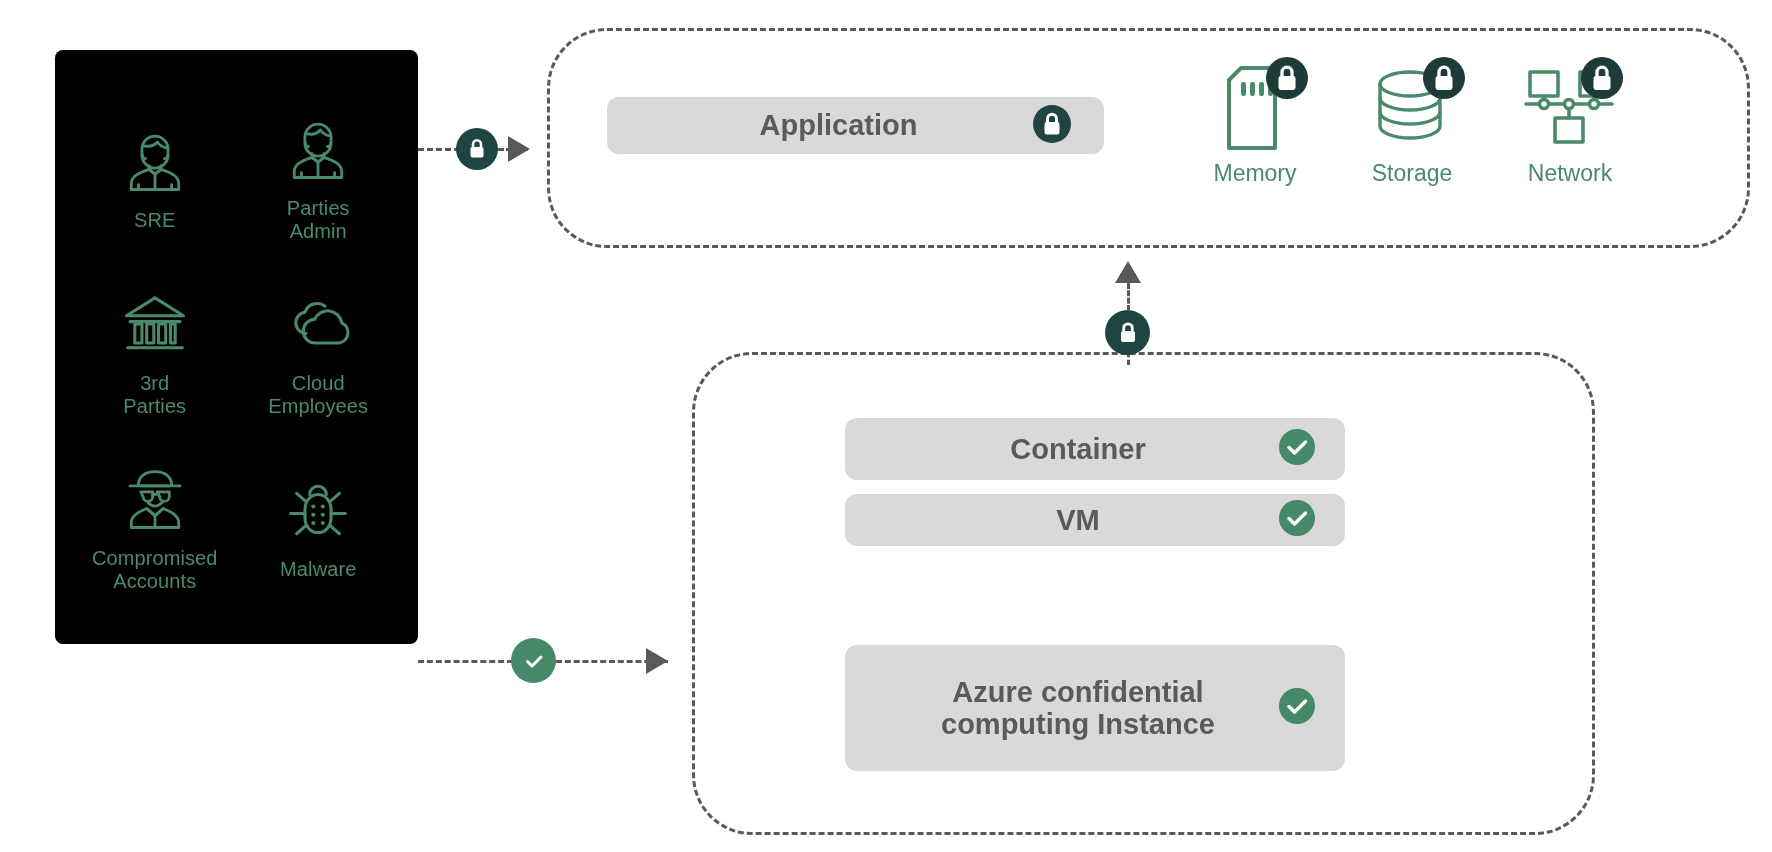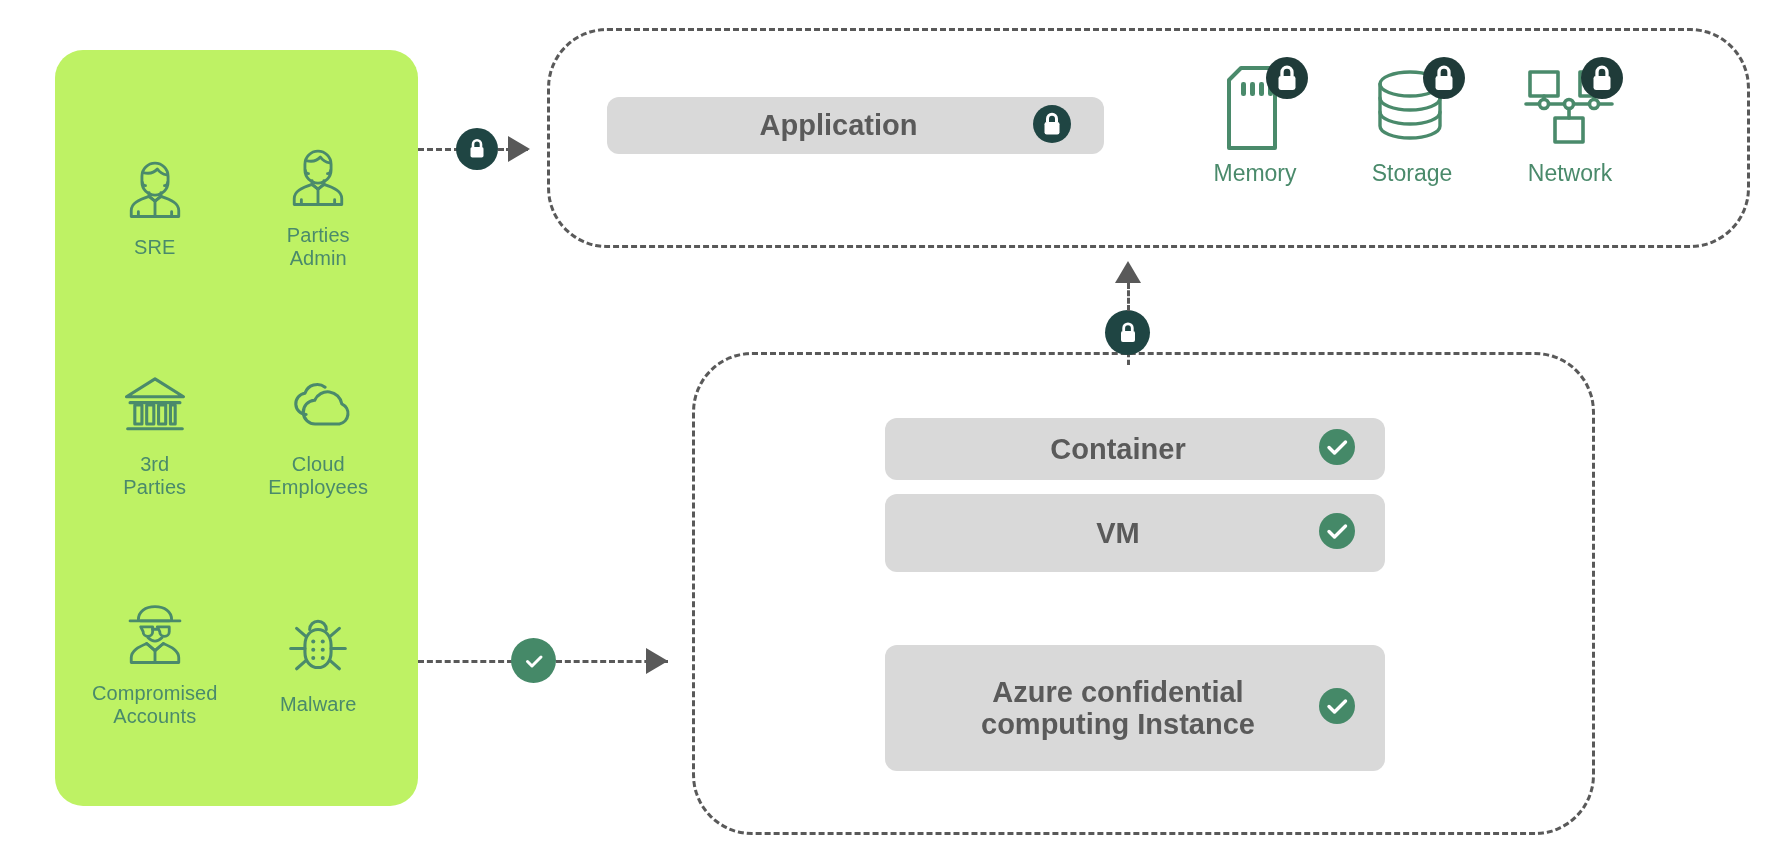--- a/index.html
+++ b/index.html
@@ -18,23 +18,23 @@
     background: #ffffff;
     overflow: hidden;
   }
 
   
   .actors-panel {
     position: absolute;
     left: 55px;
     top: 50px;
     width: 363px;
-    height: 756px;
-    background: #bef264;
-    border-radius: 28px;
+    height: 594px;
+    background: #000000;
+    border-radius: 8px;
   }
   .actors-grid {
     position: absolute;
     left: 0; top: 0;
     width: 100%;
     height: 100%;
     display: grid;
     grid-template-columns: 1fr 1fr;
     grid-template-rows: 1fr 1fr 1fr;
     align-items: center;
@@ -108,23 +108,23 @@
 
   #app-chip {
     left: 607px;
     top: 97px;
     width: 497px;
     height: 57px;
   }
   #app-chip .chip-label { padding-left: 40px; }
   #app-chip .chip-badge { margin-right: 30px; }
 
-  .stack-chip { left: 885px; width: 500px; }
+  .stack-chip { left: 845px; width: 500px; }
   #chip-container { top: 418px; height: 62px; }
-  #chip-vm        { top: 494px; height: 78px; justify-content: center; }
+  #chip-vm        { top: 494px; height: 52px; justify-content: center; }
   #chip-os        { top: 570px; height: 60px; }
   #chip-acc       { top: 645px; height: 126px; }
 
   
   .resource {
     position: absolute;
     display: flex;
     flex-direction: column;
     align-items: center;
     width: 150px;

